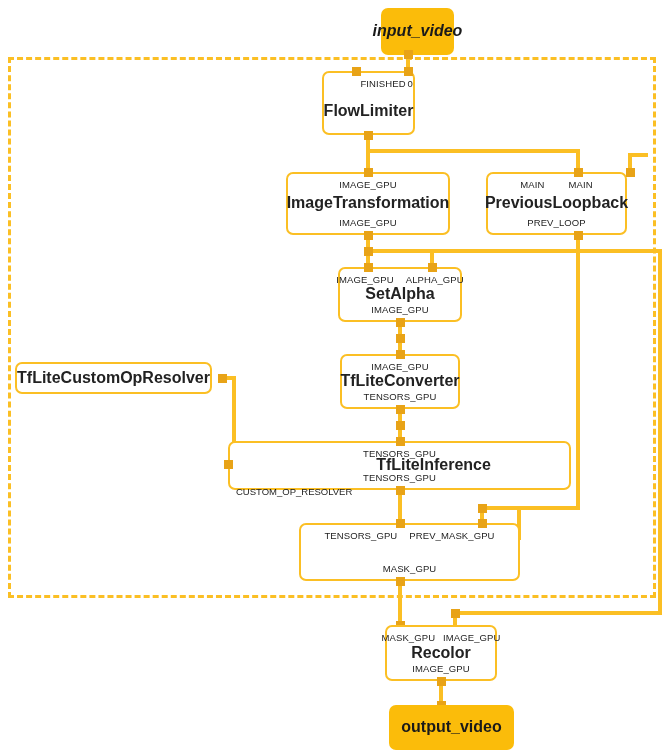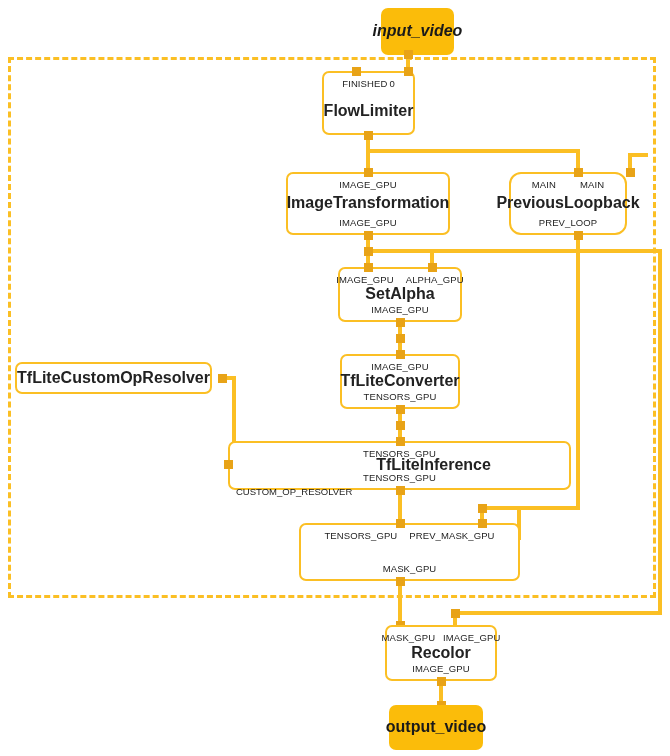--- a/index.html
+++ b/index.html
@@ -67,21 +67,21 @@
       <path d="M630,168 L630,155 L648,155"></path>
     </g>
   </svg>
 
   <div class="node stream" style="left:381px;top:8px;width:73px;height:47px;font-style:italic;">
     <span class="title">input_video</span>
   </div>
   <div class="nub" style="left:404px;top:50px;"></div>
 
   <div class="node calc" style="left:322px;top:71px;width:93px;height:64px;">
-    <div class="portrow inrow" style="gap:2px;">
+    <div class="portrow inrow" style="gap:2px;justify-content:flex-end;">
       <span class="port">FINISHED</span>
       <span class="port">0</span>
     </div>
     <span class="title" style="margin-top:16px;">FlowLimiter</span>
   </div>
   <div class="nub" style="left:352px;top:67px;"></div>
   <div class="nub" style="left:404px;top:67px;"></div>
   <div class="nub" style="left:364px;top:131px;"></div>
 
   <div class="node calc" style="left:286px;top:172px;width:164px;height:63px;">
@@ -90,21 +90,21 @@
     </div>
     <span class="title">ImageTransformation</span>
     <div class="portrow outrow">
       <span class="port">IMAGE_GPU</span>
     </div>
   </div>
   <div class="nub" style="left:364px;top:168px;"></div>
   <div class="nub" style="left:364px;top:231px;"></div>
   <div class="nub" style="left:364px;top:247px;"></div>
 
-  <div class="node calc" style="left:509px;top:172px;width:118px;height:63px;border-radius:12px;">
+  <div class="node calc" style="left:486px;top:172px;width:141px;height:63px;">
     <div class="portrow inrow" style="gap:24px;">
       <span class="port">MAIN</span>
       <span class="port">MAIN</span>
     </div>
     <span class="title">PreviousLoopback</span>
     <div class="portrow outrow">
       <span class="port">PREV_LOOP</span>
     </div>
   </div>
   <div class="nub" style="left:574px;top:168px;"></div>
@@ -180,17 +180,17 @@
     </div>
     <span class="title">Recolor</span>
     <div class="portrow outrow">
       <span class="port">IMAGE_GPU</span>
     </div>
   </div>
   <div class="nub" style="left:451px;top:609px;"></div>
   <div class="nub" style="left:437px;top:677px;"></div>
   <div class="nub" style="left:437px;top:701px;"></div>
 
-  <div class="node stream" style="left:389px;top:705px;width:94px;height:45px;">
+  <div class="node stream" style="left:389px;top:705px;width:125px;height:45px;">
     <span class="title">output_video</span>
   </div>
 
 </div>
 
 </body></html>

